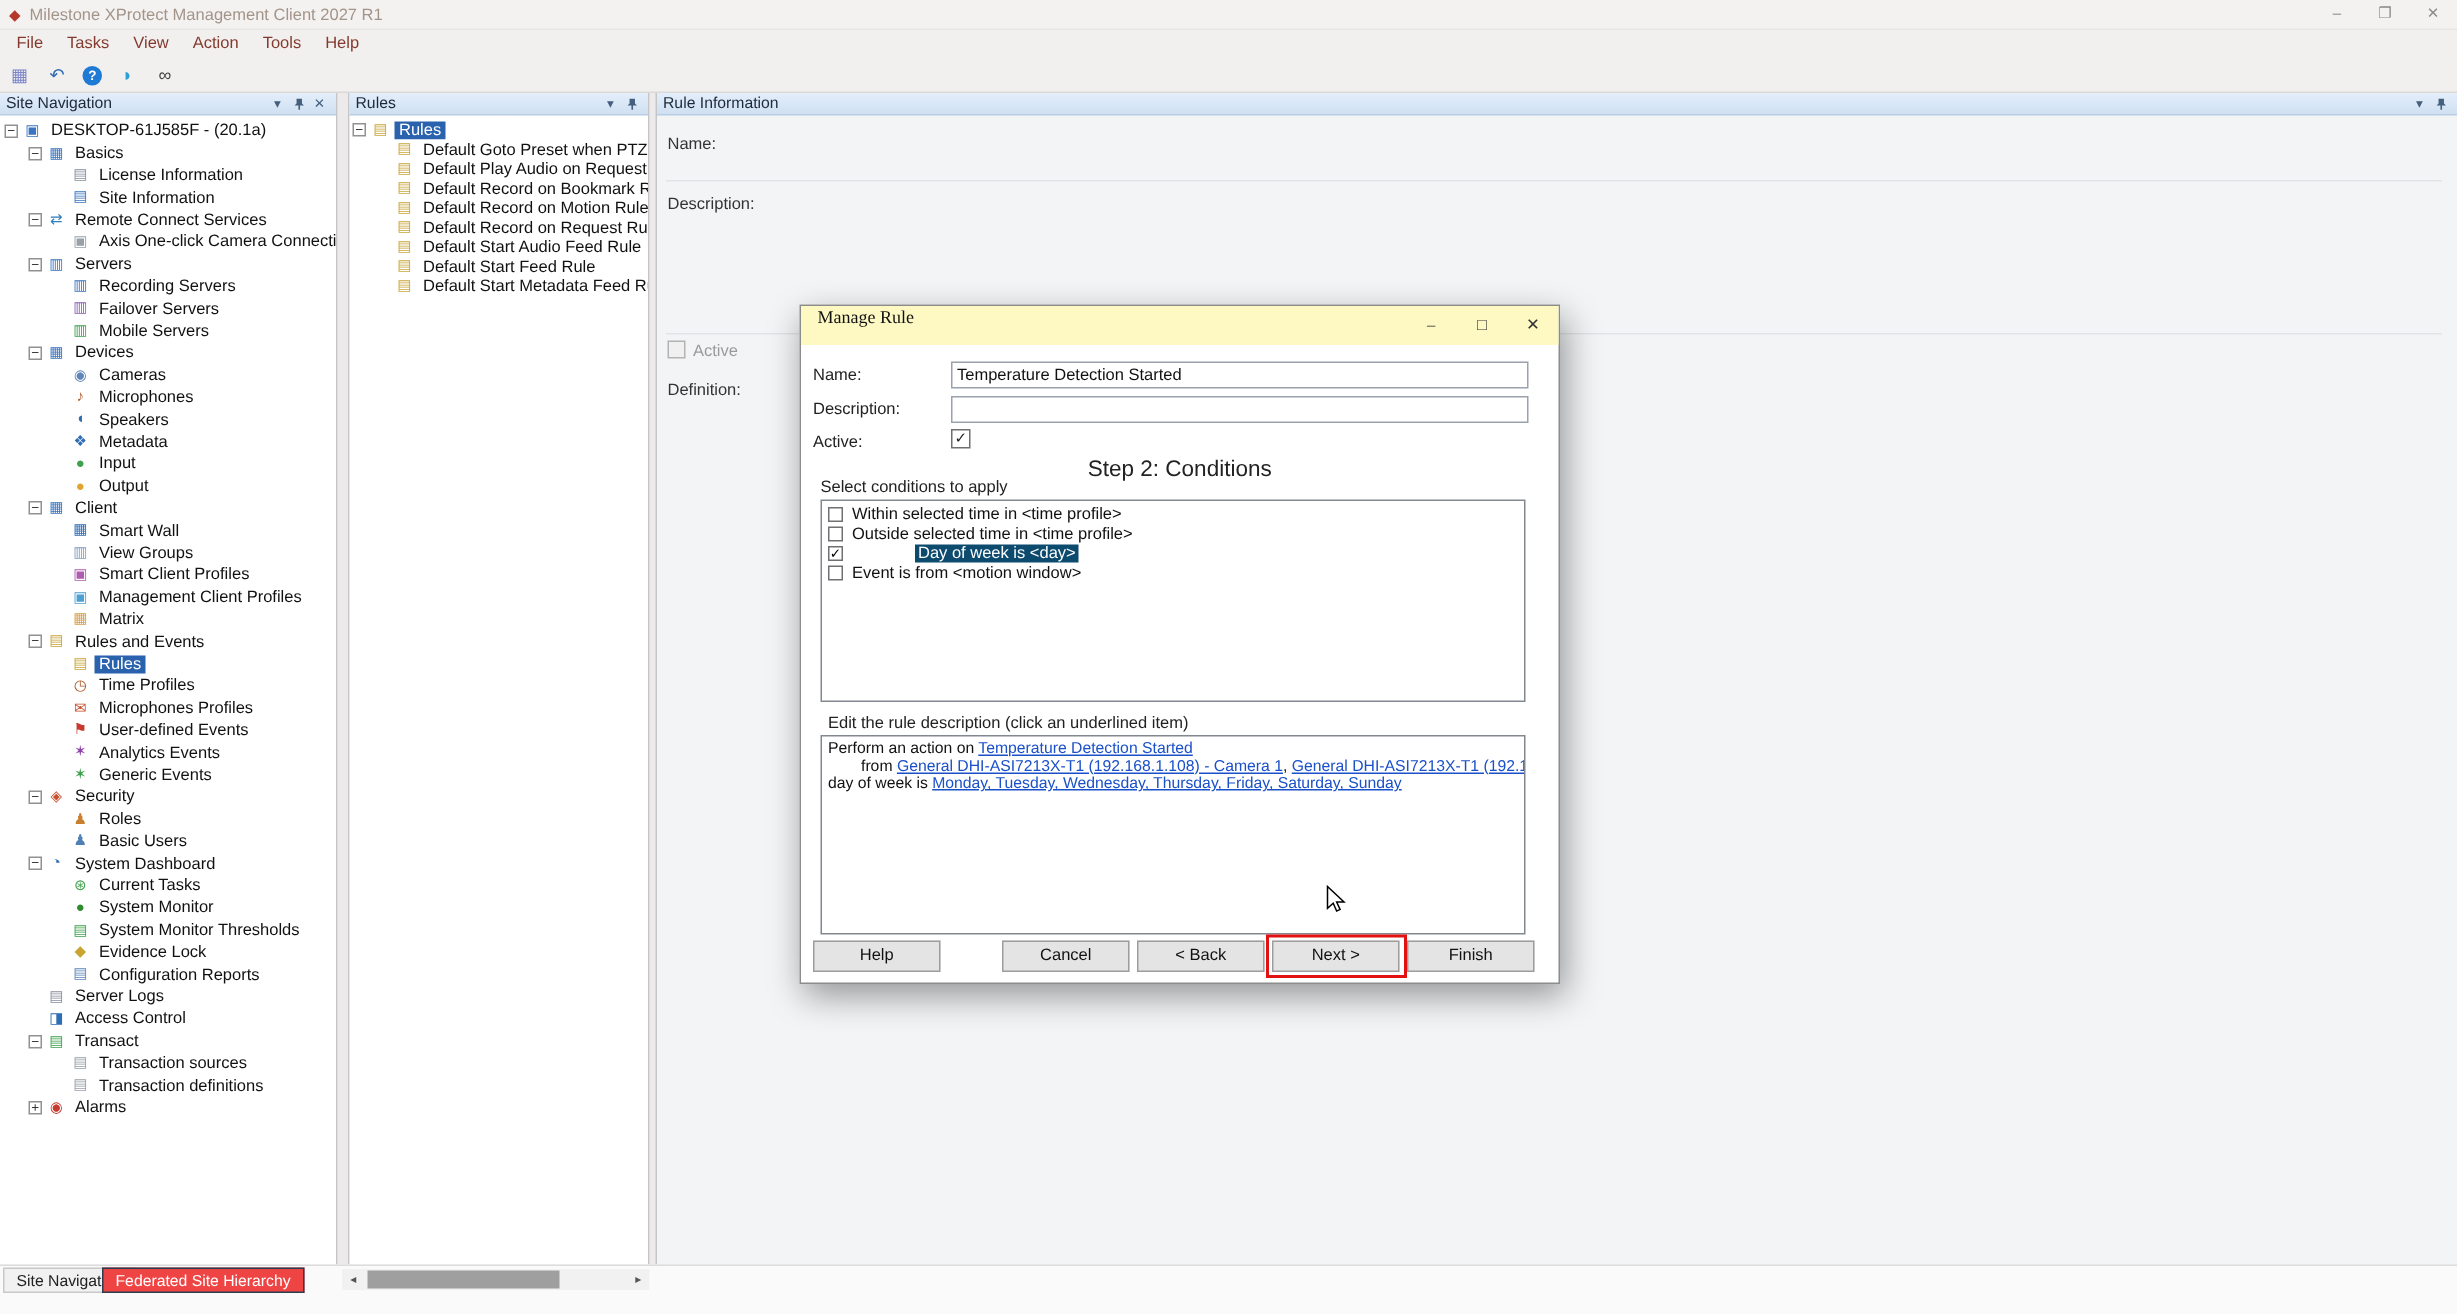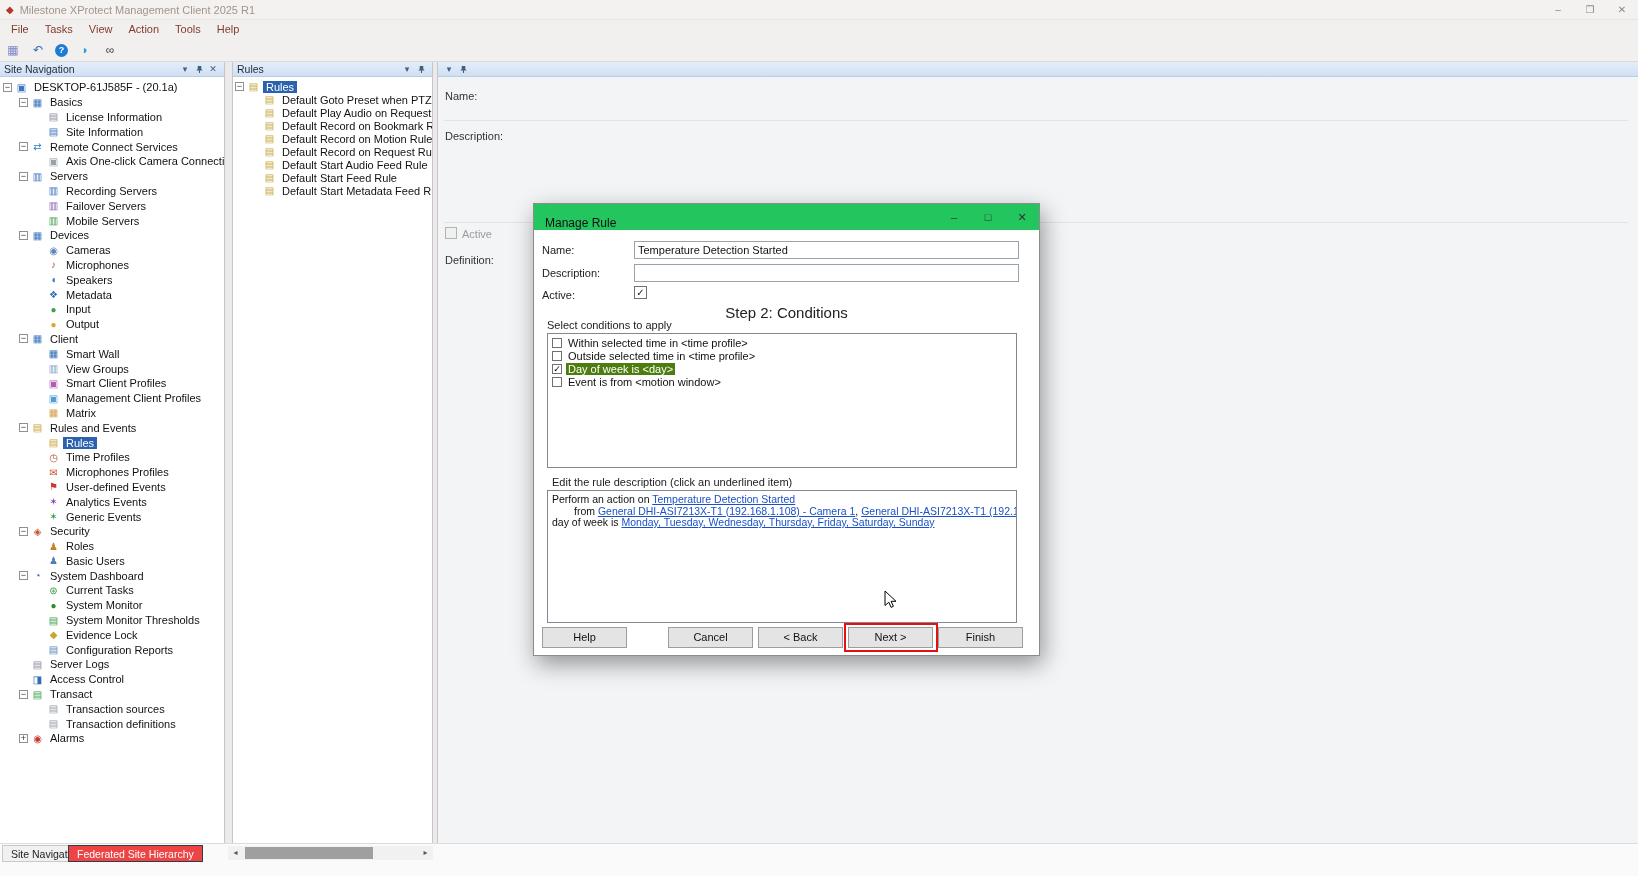--- a/index.html
+++ b/index.html
@@ -60,56 +60,56 @@
           font-size:10.5px; border:1px solid #c9c9c9; background:#f1f1f1; color:#222; cursor:pointer; white-space:nowrap; }
   .btab.active { background:#ef4444; color:#fff; border-color:#2b3e50; }
   .hscroll { position:absolute; left:228px; top:2px; width:205px; height:14px; background:#f1f1f1; display:flex; }
   .harrow { width:15px; text-align:center; font-size:8px; color:#555; line-height:14px; cursor:pointer; }
   .htrack { flex:1; position:relative; }
   .hthumb { position:absolute; left:2px; top:1px; bottom:1px; width:128px; background:#9f9f9f; cursor:pointer; }
 
   
   .dialog { position:absolute; left:533px; top:203px; width:507px; height:453px; background:#fff;
             border:1px solid #8c8c8c; box-shadow:3px 8px 22px rgba(0,0,0,.4); font-size:11px; }
-  .dtitle { position:absolute; left:0; top:0; right:0; height:26px; display:flex; align-items:flex-end;
-            padding-left:11px; font-size:12px; color:#111; background:#22c55e; }
+  .dtitle { position:absolute; left:0; top:0; right:0; height:26px; display:flex; align-items:flex-start;
+            padding-left:11px; font-size:12px; color:#111; background:#fef9c3;font-family:Liberation Serif, serif; }
   .dctrl { margin-left:auto; display:flex; height:100%; }
   .dctrl span { width:34px; text-align:center; line-height:26px; font-size:11px; color:#333; cursor:pointer; }
   .dlabel { position:absolute; font-size:11px; color:#222; }
   .dinput { position:absolute; left:100px; width:385px; height:18px; border:1px solid #9aa2ac; background:#fff;
             font-size:11px; padding:0 3px; font-family:"Liberation Sans", sans-serif; color:#111; }
   .dcheck { position:absolute; width:13px; height:13px; border:1px solid #707070; background:#fff;
             font-size:10px; line-height:11px; text-align:center; color:#222; cursor:pointer; }
   .stephead { position:absolute; left:0; right:0; top:100px; text-align:center; font-size:15px; color:#222; }
   .clist { position:absolute; left:13px; top:129px; width:470px; height:135px; border:1px solid #828790;
            background:#fff; padding:2px 1px; overflow:hidden; }
   .crow { display:flex; align-items:center; height:13px; cursor:default; }
   .ccheck { width:10px; height:10px; border:1px solid #707070; background:#fff; margin:0 4px 0 3px;
             font-size:9px; line-height:8px; text-align:center; flex:none; cursor:pointer; }
   .clabel { padding:0 2px; font-size:11px; white-space:nowrap; color:#111; }
-  .crow.sel .clabel { background:#4d7c0f; color:#fff; }
+  .crow.sel .clabel { background:#0c4a6e; color:#fff;margin-left:44px; }
   .dbox { position:absolute; left:13px; top:286px; width:470px; height:133px; border:1px solid #828790;
           background:#fff; padding:3px 4px; font-size:10.5px; line-height:11.5px; overflow:hidden; color:#111; }
   .descline { white-space:nowrap; }
   .descline.ind { padding-left:22px; }
   .rlink { color:#1a50c8; text-decoration:underline; cursor:pointer; }
   .dbtn { position:absolute; top:423px; width:85px; height:21px; background:#e4e4e4; border:1px solid #9d9d9d;
           font-size:11px; text-align:center; line-height:19px; color:#111; cursor:pointer; }
   .redbox { position:absolute; left:310px; top:419px; width:94px; height:29px; border:2px solid #e31212; pointer-events:none; }
 
   .cursor { position:absolute; left:884px; top:590px; pointer-events:none; z-index:50; }
 </style>
 </head>
 <body>
 
 <div class="app">
 
   <div class="titlebar">
     <span class="app-logo">◆</span>
-    <span class="title-text">Milestone XProtect Management Client 2025 R1</span>
+    <span class="title-text">Milestone XProtect Management Client 2027 R1</span>
     <div class="wctrl">
       <span>–</span>
       <span>❐</span>
       <span>✕</span>
     </div>
   </div>
 
   <div class="menubar" id="menubar">
       <span>File</span>
       <span>Tasks</span>
@@ -419,20 +419,21 @@
           <div class="trow" style="height: 13px; padding-left: 18px;">
             <span class="tspace"></span>
             <span class="gicon" style="color: rgb(200, 165, 60);">▤</span>
             <span class="tlabel">Default Start Metadata Feed Rule</span>
           </div>
         </div>
     </div>
 
     <div class="panel p-info">
       <div class="phead">
+        <span class="ptitle">Rule Information</span>
         <span class="hicon">▾</span>
         <span class="hicon"><svg width="9" height="9" viewBox="0 0 10 10">
               <path d="M3 1 L7 1 L7 4.5 L8.5 6 L5.6 6 L5.6 9 L4.4 9 L4.4 6 L1.5 6 L3 4.5 Z" fill="#44607e"></path>
             </svg></span>
       </div>
       <div class="ri-label" style="left:7px; top:28px;">Name:</div>
       <div class="ri-line" style="top:58px;"></div>
       <div class="ri-label" style="left:7px; top:68px;">Description:</div>
       <div class="ri-line" style="top:160px;"></div>
       <div class="ri-check" style="left:7px; top:165px;"></div>

